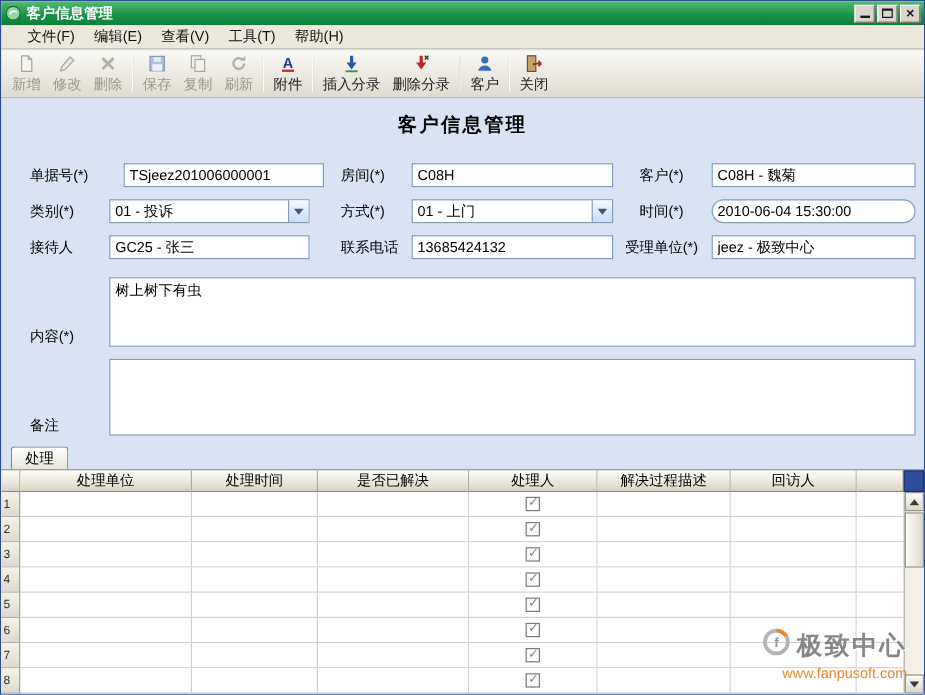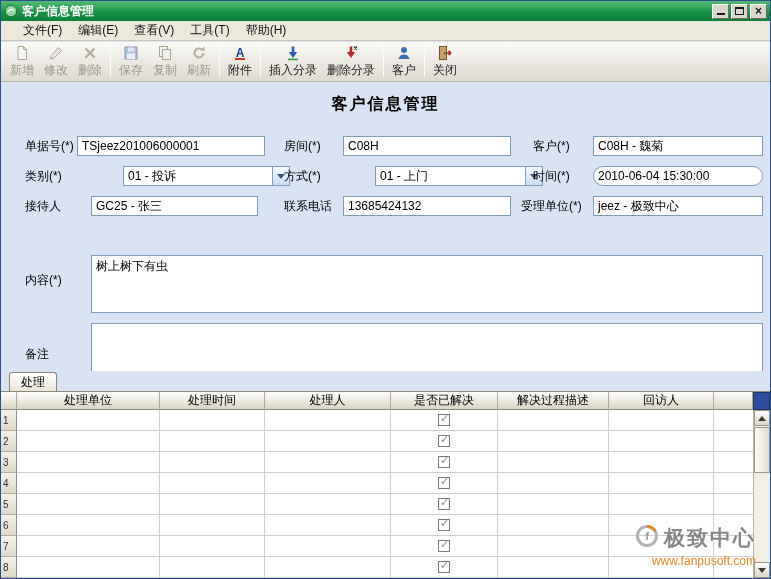--- a/index.html
+++ b/index.html
@@ -55,28 +55,28 @@
   .form-title {
     position:absolute; top:12px; left:0; right:0; text-align:center;
     font-size:16px; font-weight:bold; color:#000; letter-spacing:2px;
   }
   .flabel { position:absolute; font-size:12px; color:#000; line-height:20px; white-space:nowrap; }
   .finput, .fselect, .farea {
     position:absolute; height:20px; border:1px solid #7f9db9; background:#fff;
     font-size:12px; color:#000; font-family:"Liberation Sans","DejaVu Sans",sans-serif;
   }
   .finput { padding:1px 4px; }
-  .fselect { display:flex; align-items:center;margin-left:32px; }
+  .fselect { display:flex; align-items:center; }
   .fselect-text { flex:1; padding:0 4px; line-height:18px; overflow:hidden; white-space:nowrap; }
   .dd-btn {
     width:17px; height:18px; background:linear-gradient(180deg,#f4f9ff,#cadcf3);
     border-left:1px solid #7f9db9; display:flex; align-items:center; justify-content:center;
   }
   .dd-arrow { width:0; height:0; border-left:4px solid transparent; border-right:4px solid transparent; border-top:5px solid #3c567c; }
-  .farea { resize:none; padding:2px 4px; overflow:hidden;margin-top:24px; }
+  .farea { resize:none; padding:2px 4px; overflow:hidden; }
   
   .tabstrip { position:absolute; left:0; top:370px; right:0; height:20px; background:#d9e3f3; }
   .tab {
     position:absolute; left:8px; bottom:0; width:48px; height:19px;
     background:linear-gradient(180deg,#ffffff,#e9e5d8);
     border:1px solid #8a8778; border-bottom:none; border-radius:3px 3px 0 0;
     text-align:center; font-size:12px; line-height:18px; color:#000;
   }
   
   .grid {
@@ -280,21 +280,21 @@
           </svg>
         </span>
       <span class="tb-label">关闭</span>
     </div>
   </div>
 
   <div class="form-area">
     <div class="form-title">客户信息管理</div>
 
     <span class="flabel" style="left:24px;top:54px">单据号(*)</span>
-    <input class="finput" style="left: 76px; top: 54px; width: 188px;" value="TSjeez201006000001">
+    <input class="finput" style="left: 102px; top: 54px; width: 167px;" value="TSjeez201006000001">
     <span class="flabel" style="left:283px;top:54px">房间(*)</span>
     <input class="finput" style="left: 342px; top: 54px; width: 168px;" value="C08H">
     <span class="flabel" style="left:532px;top:54px">客户(*)</span>
     <input class="finput" style="left: 592px; top: 54px; width: 170px;" value="C08H - 魏菊">
 
     <span class="flabel" style="left:24px;top:84px">类别(*)</span>
     <div class="fselect" style="left:90px;top:84px;width:167px">
       <span class="fselect-text">01 - 投诉</span>
       <span class="dd-btn">
           <span class="dd-arrow"></span>
@@ -327,22 +327,22 @@
   <div class="tabstrip">
     <div class="tab">处理</div>
   </div>
 
   <div class="grid">
     <div class="grid-inner">
       <div class="grid-header">
         <div class="hcell num"></div>
         <div class="hcell">处理单位</div>
         <div class="hcell">处理时间</div>
+        <div class="hcell">是否已解决</div>
         <div class="hcell">处理人</div>
-        <div class="hcell">是否已解决</div>
         <div class="hcell">解决过程描述</div>
         <div class="hcell">回访人</div>
         <div class="hcell"></div>
       </div>
       <div id="grid-body">
           <div class="grid-row">
             <div class="cell num">1</div>
             <div class="cell"></div>
             <div class="cell"></div>
             <div class="cell"></div>

